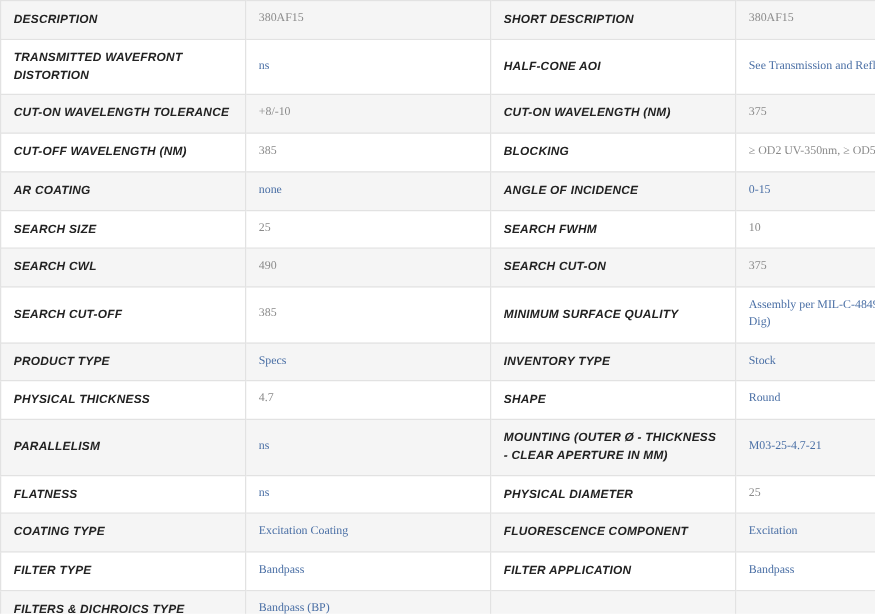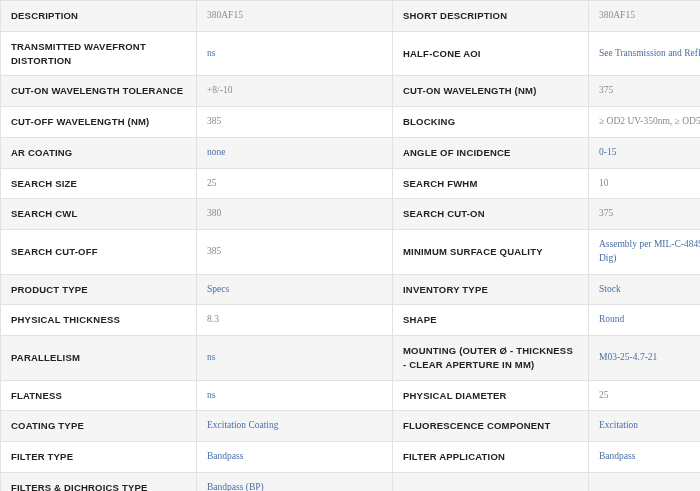--- a/index.html
+++ b/index.html
@@ -25,20 +25,21 @@
     font-size: 9.5px;
     line-height: 1.45;
   }
   td.label {
     width: 175px;
     color: #222222;
     font-weight: bold;
     letter-spacing: 0.2px;
     text-transform: uppercase;
     background: #ffffff;
+    font-style: italic;
   }
   td.value {
     width: 175px;
     color: #4a6fa5;
     font-weight: normal;
     background: #ffffff;
     font-family: Liberation Serif, serif;
   }
   td.value.gray {
     color: #8a8a8a;
@@ -86,39 +87,39 @@
         <td class="value">0-15</td>
       </tr>
       <tr>
         <td class="label">SEARCH SIZE</td>
         <td class="value gray">25</td>
         <td class="label">SEARCH FWHM</td>
         <td class="value gray">10</td>
       </tr>
       <tr class="shaded">
         <td class="label">SEARCH CWL</td>
-        <td class="value gray">380</td>
+        <td class="value gray">490</td>
         <td class="label">SEARCH CUT-ON</td>
         <td class="value gray">375</td>
       </tr>
       <tr>
         <td class="label">SEARCH CUT-OFF</td>
         <td class="value gray">385</td>
         <td class="label">MINIMUM SURFACE QUALITY</td>
         <td class="value">Assembly per MIL-C-48497A (F scratch/ F Dig)</td>
       </tr>
       <tr class="shaded">
         <td class="label">PRODUCT TYPE</td>
         <td class="value">Specs</td>
         <td class="label">INVENTORY TYPE</td>
         <td class="value">Stock</td>
       </tr>
       <tr>
         <td class="label">PHYSICAL THICKNESS</td>
-        <td class="value gray">8.3</td>
+        <td class="value gray">4.7</td>
         <td class="label">SHAPE</td>
         <td class="value">Round</td>
       </tr>
       <tr class="shaded">
         <td class="label">PARALLELISM</td>
         <td class="value">ns</td>
         <td class="label">MOUNTING (OUTER Ø - THICKNESS - CLEAR APERTURE IN MM)</td>
         <td class="value">M03-25-4.7-21</td>
       </tr>
       <tr>

